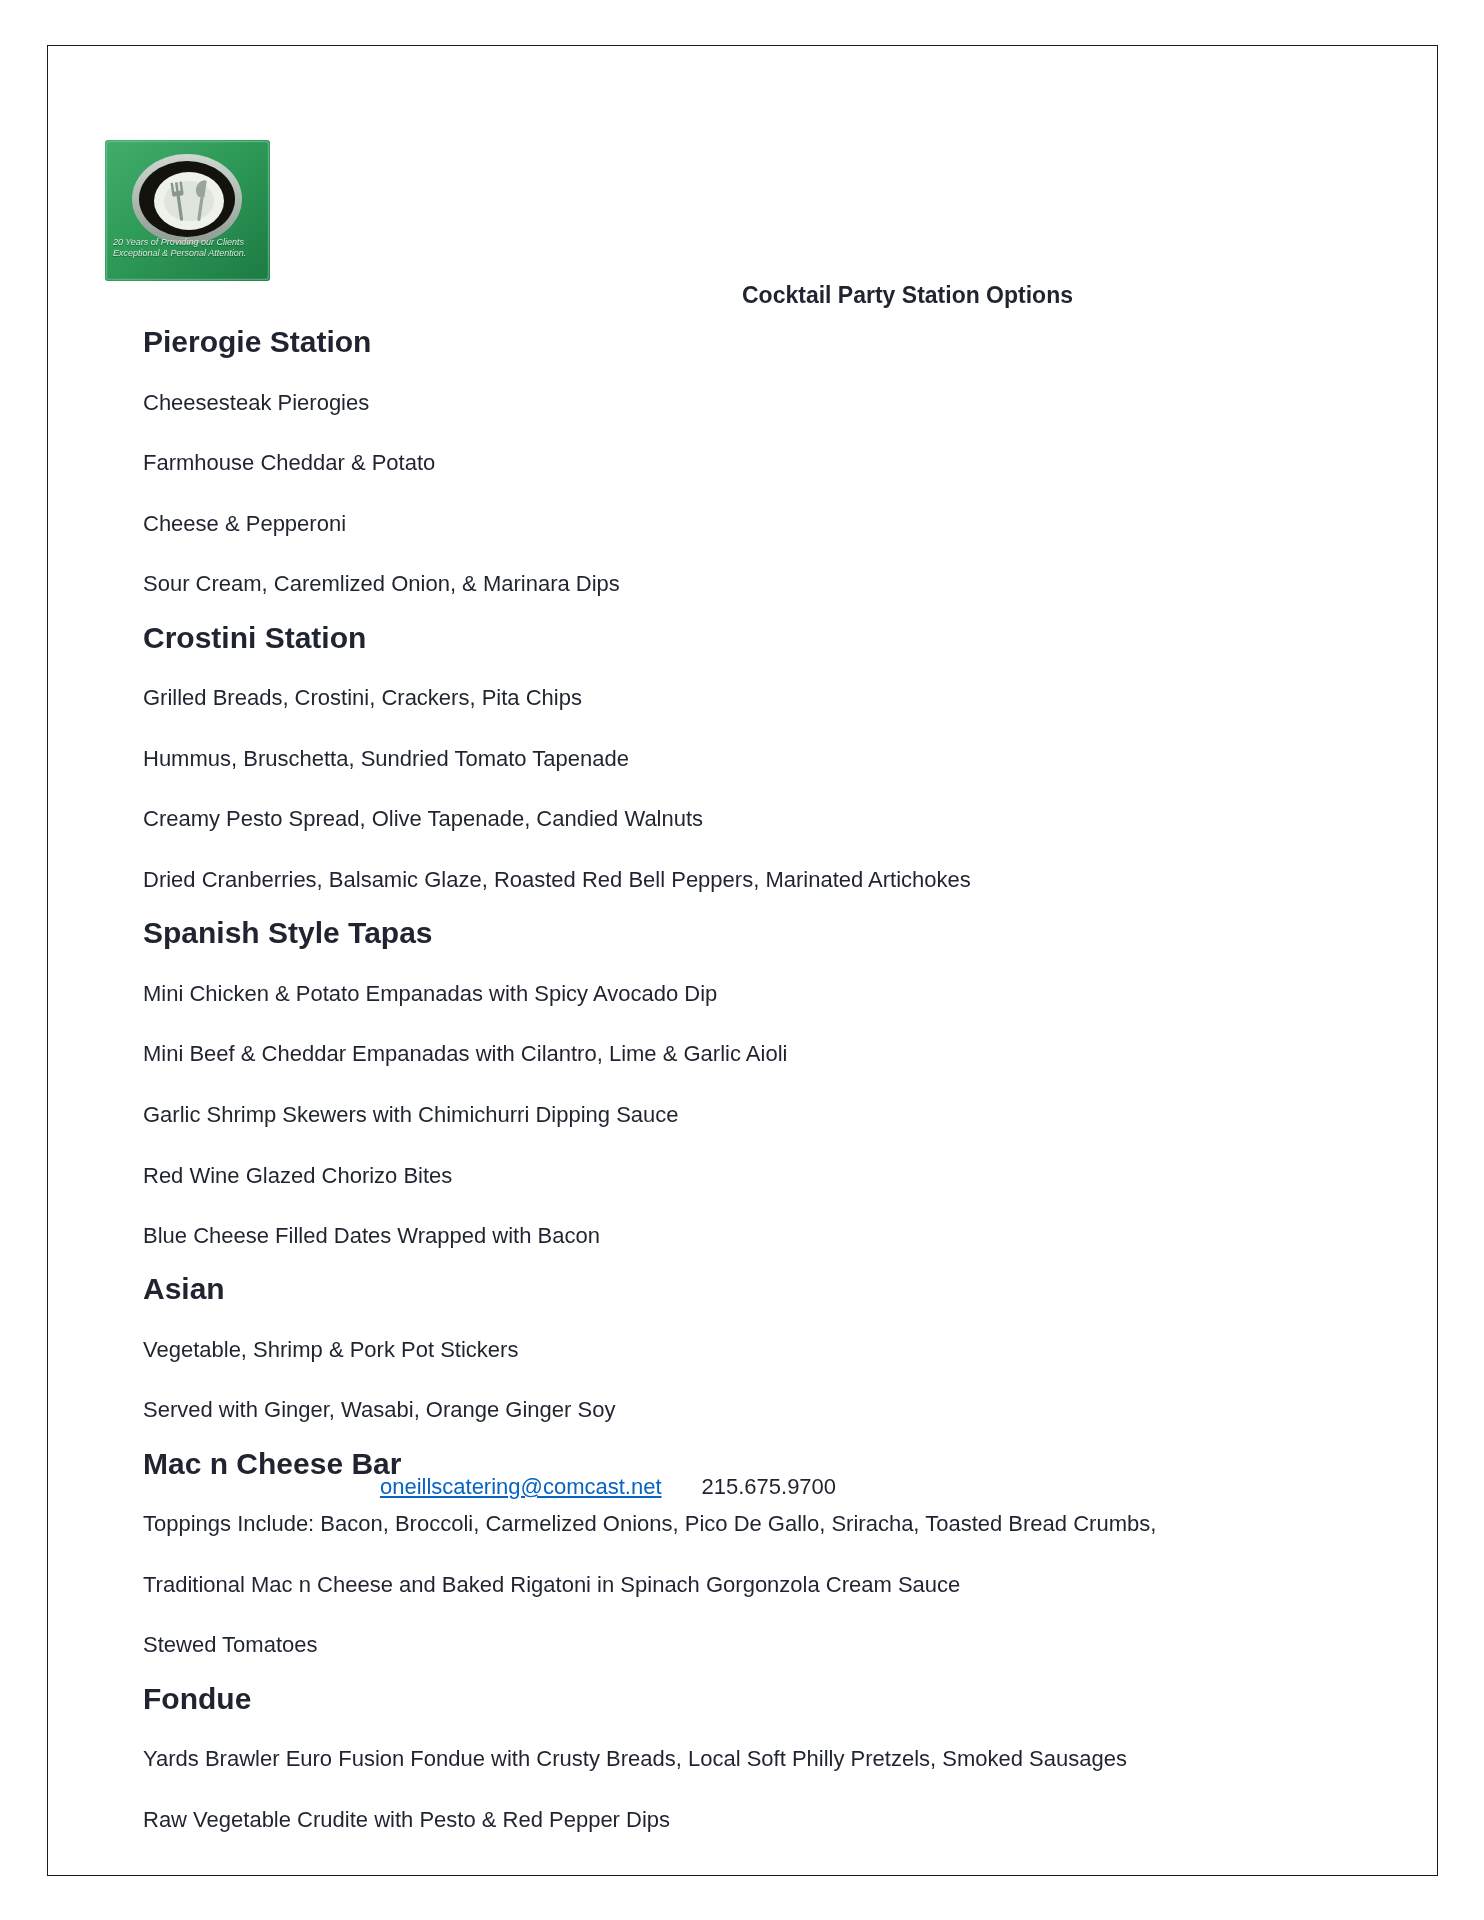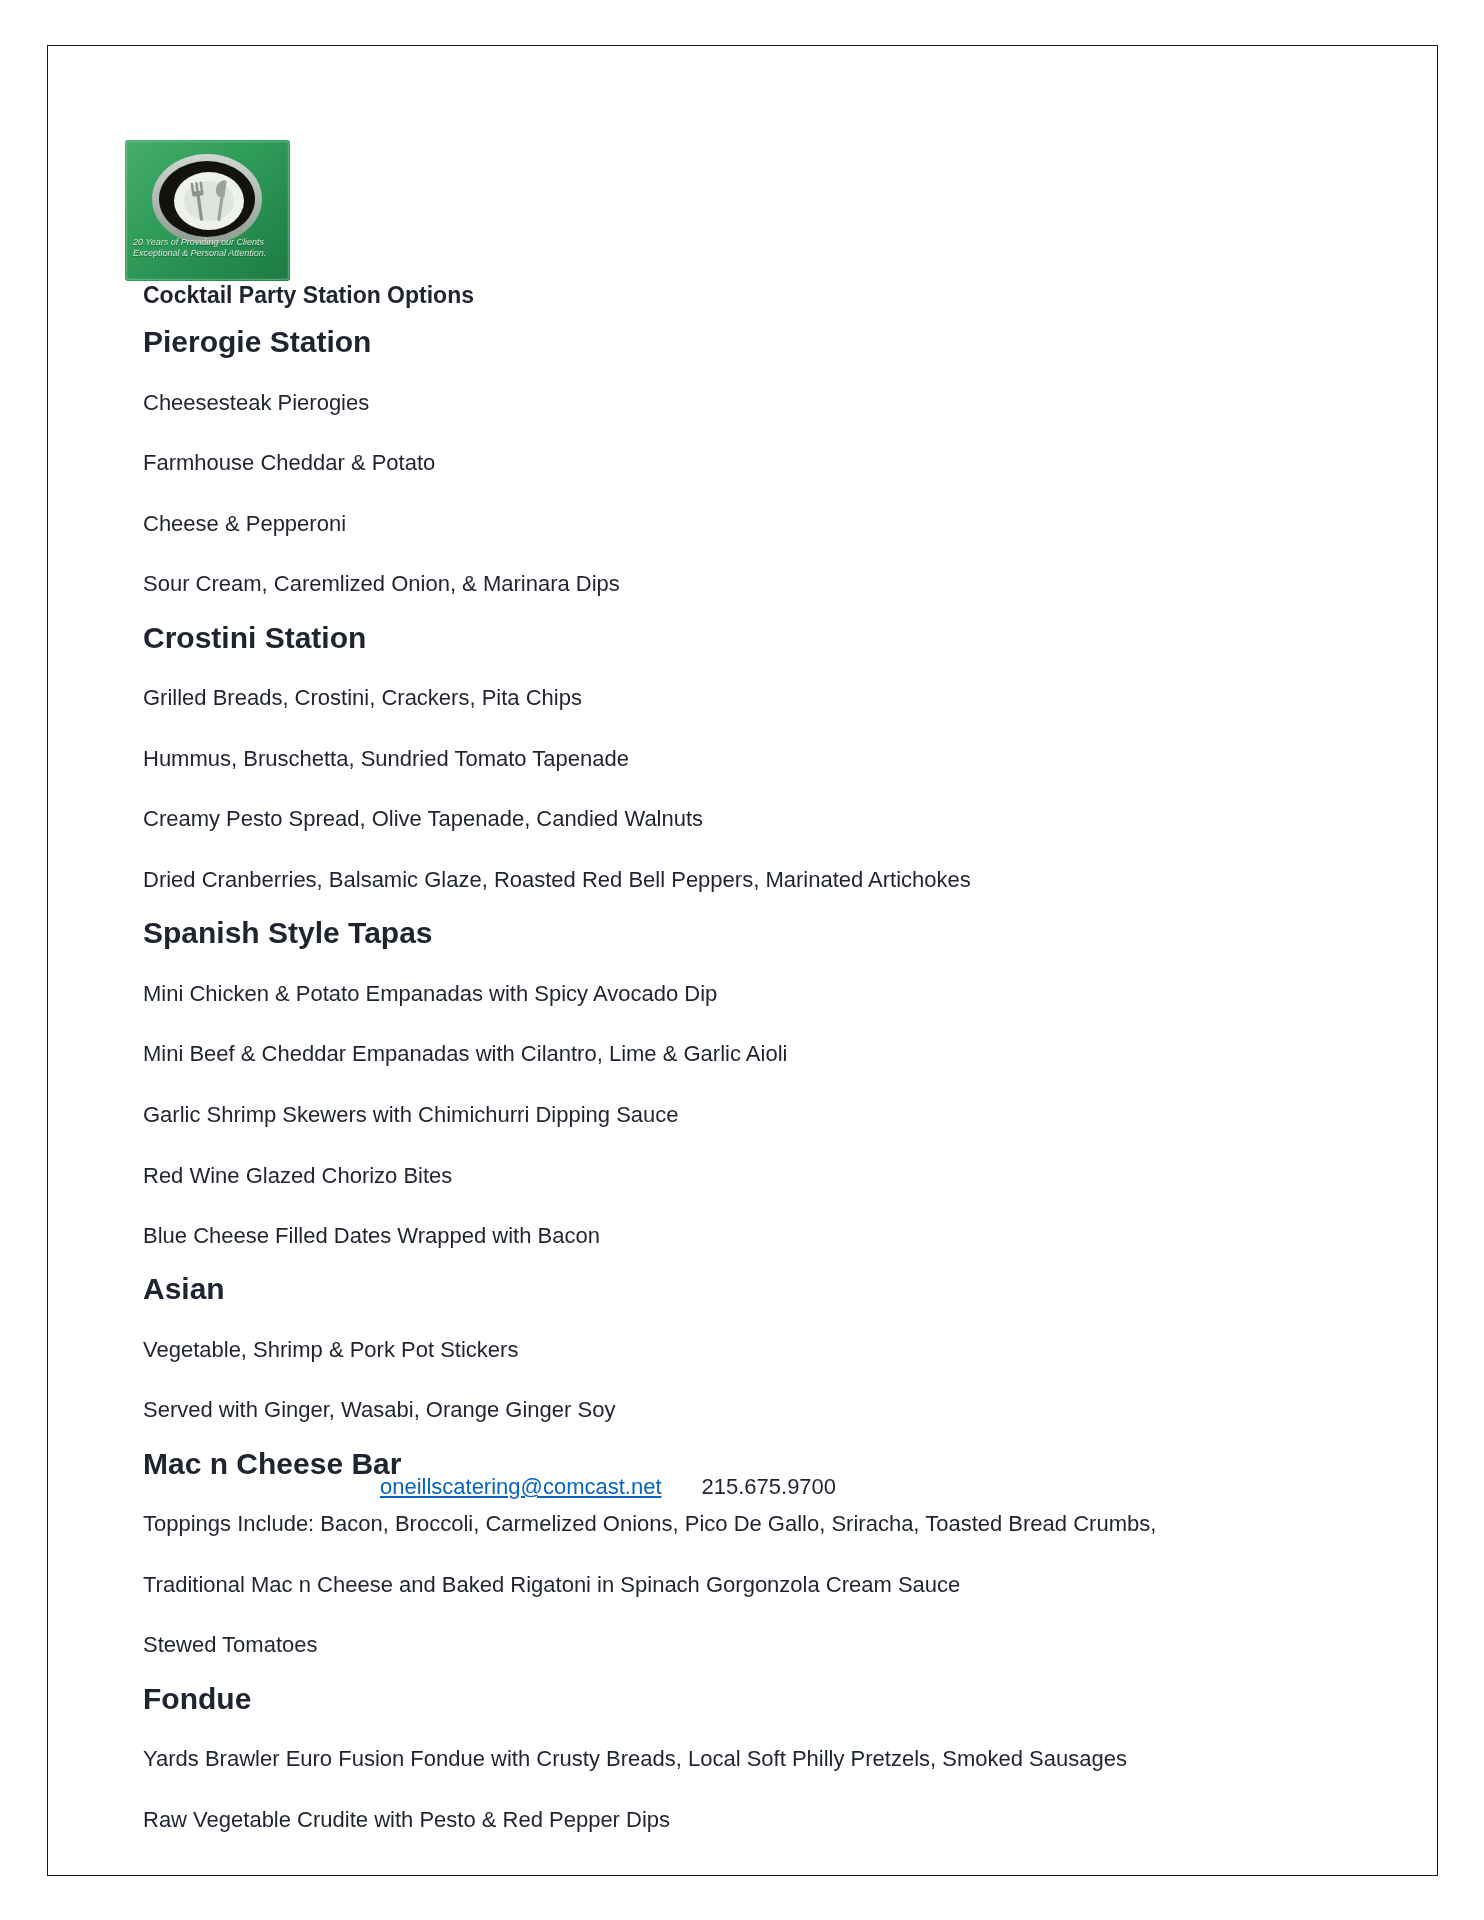--- a/index.html
+++ b/index.html
@@ -13,33 +13,33 @@
     font-family: "Liberation Sans", sans-serif;
   }
   .page { position: relative; width: 1484px; height: 1920px; background: #ffffff; overflow: hidden; }
   .page-border {
     position: absolute; left: 47px; top: 45px;
     width: 1391px; height: 1831px;
     border: 1px solid #1c1c1c;
   }
   .logo {
     position: absolute; left: 105px; top: 140px;
-    width: 165px; height: 124px; margin-left: 20px;
+    width: 165px; height: 124px;
   }
   .logo svg { display: block; }
   .logo-caption {
     position: absolute; left: 8px; right: 4px; bottom: 5px;
     font-size: 9px; line-height: 11px;
     font-style: italic;
     color: #d8ead9;
     text-shadow: 0 1px 1px rgba(0,0,0,0.4);
   }
   .doc-title {
     position: absolute; left: 143px; top: 282px; width: 930px;
-    text-align: left;
+    text-align: right;
     font-size: 23px; font-weight: bold;
     color: var(--text);
   }
   .sections {
     position: absolute; left: 143px; top: 329px; width: 1262px;
     font-size: 22px; line-height: 26.6px;
     color: var(--text);
   }
   .menu-section { margin-bottom: 26.6px; }
   .section-heading { font-size: 30px; font-weight: bold; line-height: 26.6px; }

